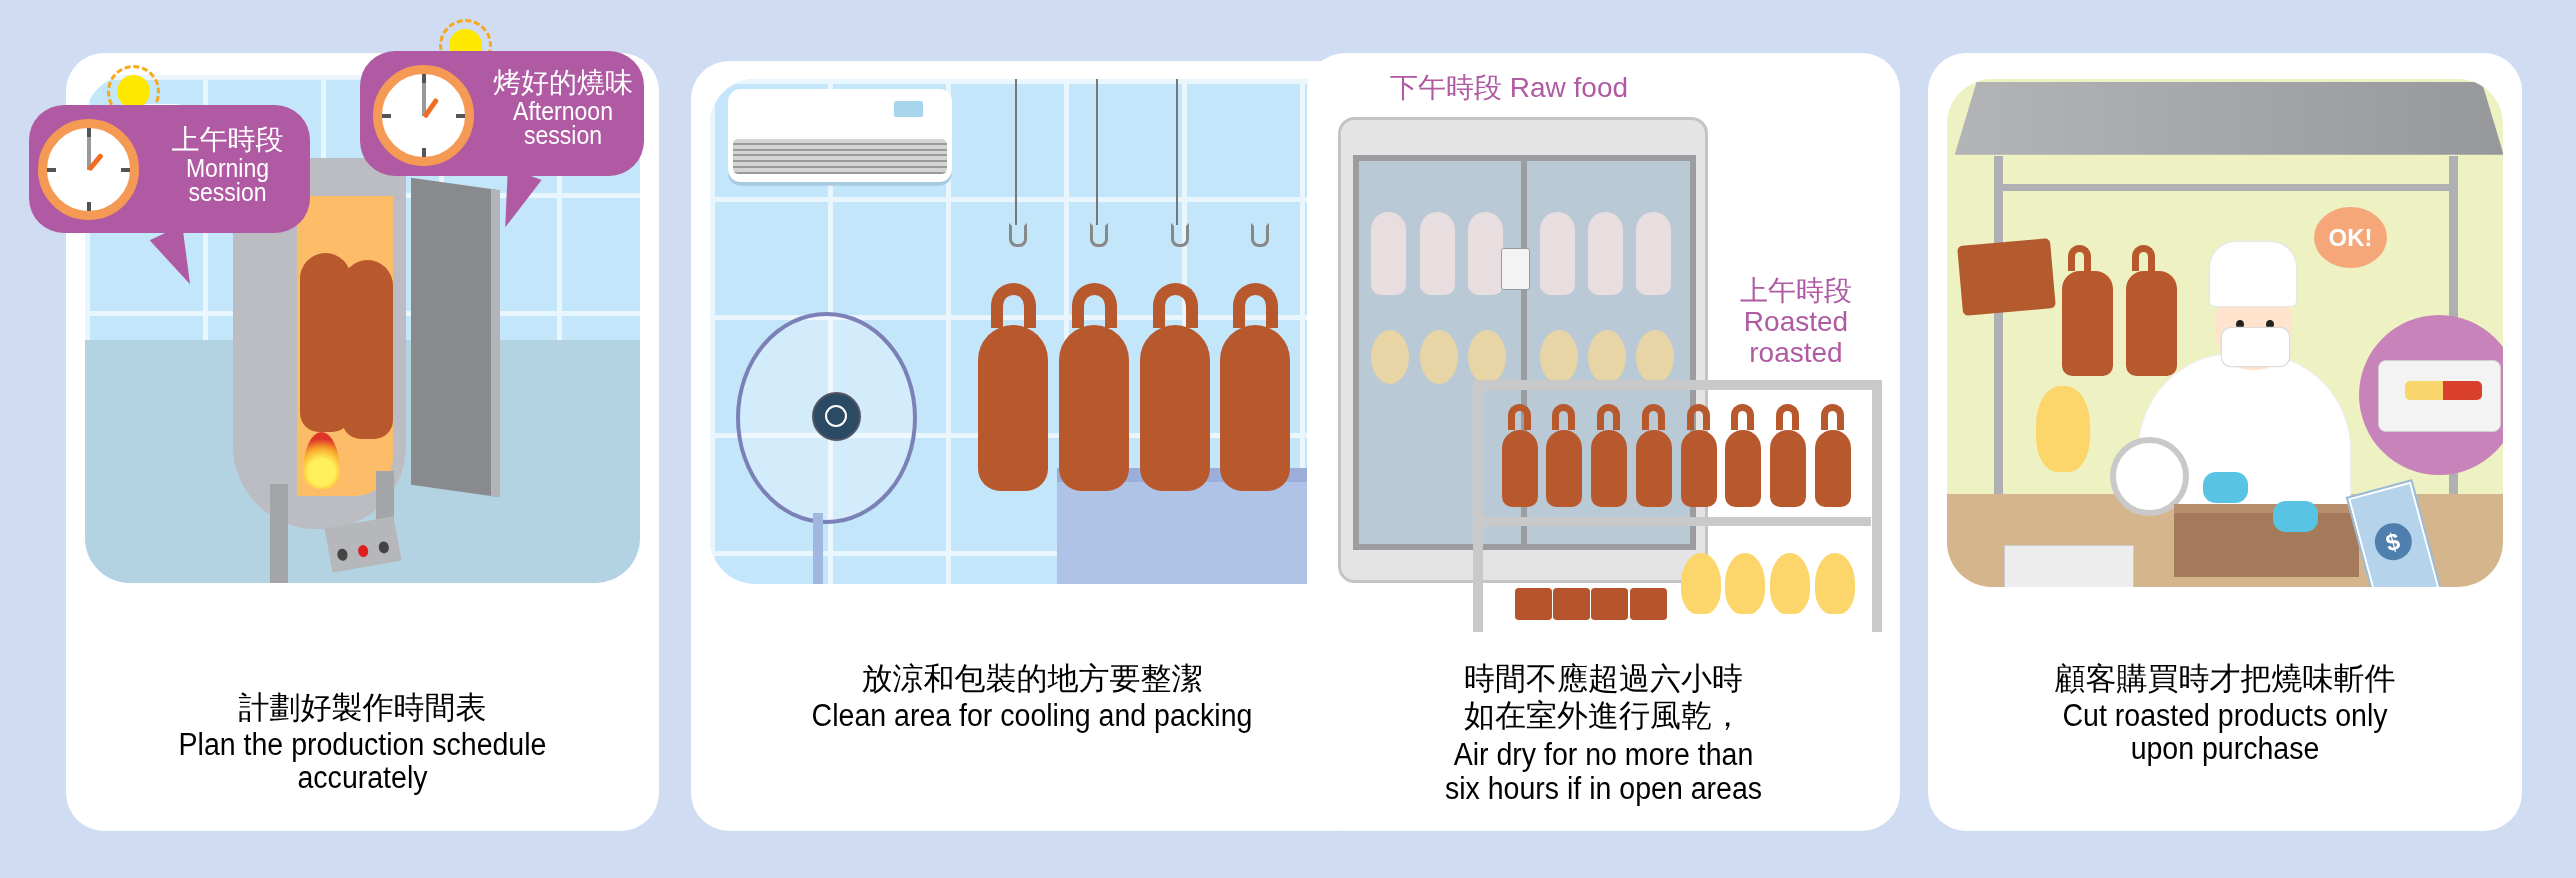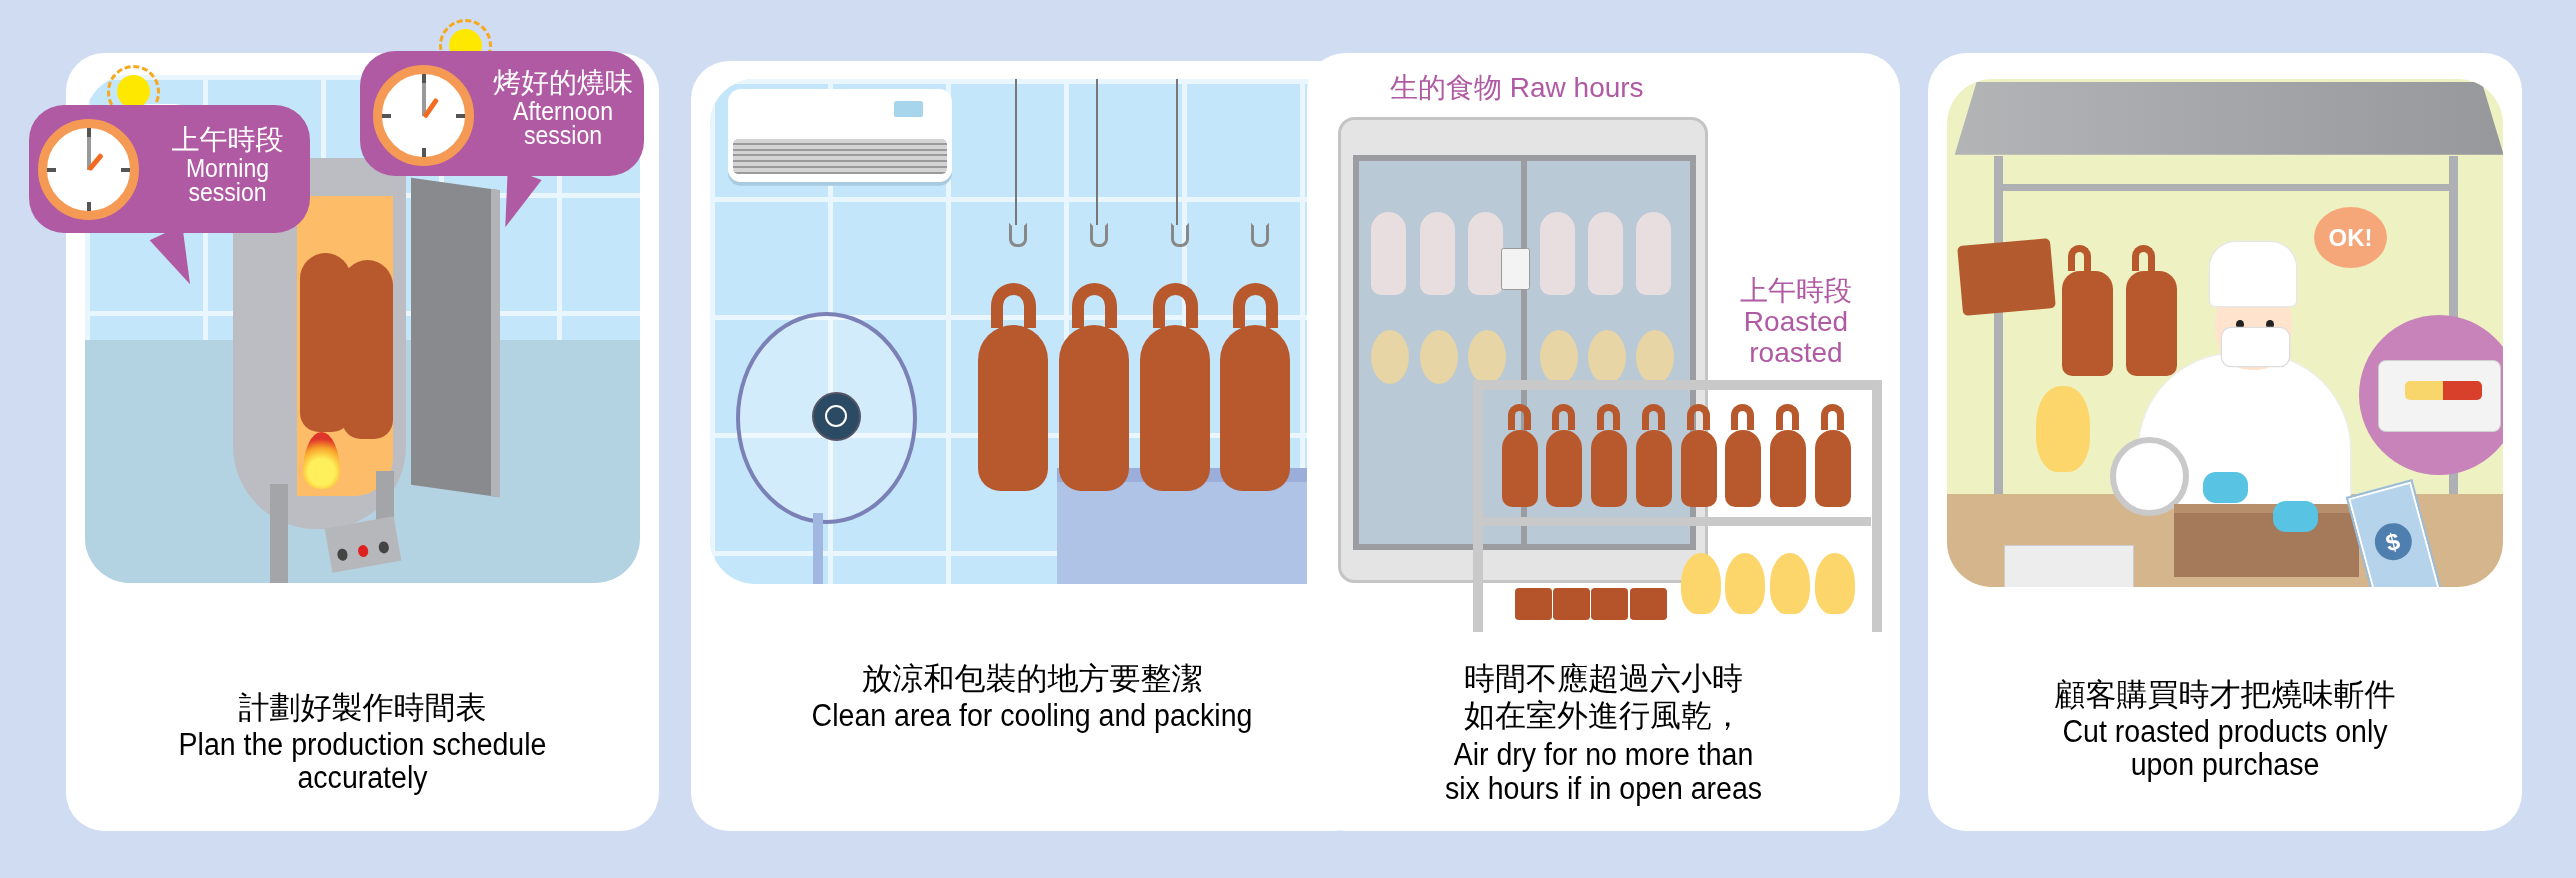--- a/index.html
+++ b/index.html
@@ -181,21 +181,21 @@
     <div class="hook" style="left:541px;top:144px;"></div>
     <div class="duck" style="left:510px;top:246px;"></div>
   </div>
   <div class="caption" style="top:599px;">
     <div class="cap-zh">放涼和包裝的地方要整潔</div>
     <div class="cap-en">Clean area for cooling and packing</div>
   </div>
 </div>
 
 <div class="panel" id="p3">
-  <div class="p3-label" style="left:83px;top:19px;">生的食物 Raw hours</div>
+  <div class="p3-label" style="left:83px;top:19px;">下午時段 Raw food</div>
   <div class="fridge">
     <div class="fridge-glass" style="left:11.5px;">
       <div class="raw-duck" style="left:12.8px;top:51px;"></div>
       <div class="raw-duck" style="left:61px;top:51px;"></div>
       <div class="raw-duck" style="left:109px;top:51px;"></div>
       <div class="raw-chicken" style="left:12.8px;top:169px;"></div>
       <div class="raw-chicken" style="left:61px;top:169px;"></div>
       <div class="raw-chicken" style="left:109px;top:169px;"></div>
     </div>
     <div class="fridge-glass" style="left:180px;">
@@ -279,19 +279,19 @@
     <div class="ok-bubble">OK!</div>
     <div class="box-bubble">
       <div class="box">
         <div class="box-food"></div>
       </div>
     </div>
     <div class="bill">
       <div class="bill-coin">$</div>
     </div>
   </div>
-  <div class="caption" style="top:607px;margin-top:16px;">
+  <div class="caption" style="top:607px;">
     <div class="cap-zh">顧客購買時才把燒味斬件</div>
     <div class="cap-en">Cut roasted products only</div>
     <div class="cap-en">upon purchase</div>
   </div>
 </div>
 
 
 </body></html>

